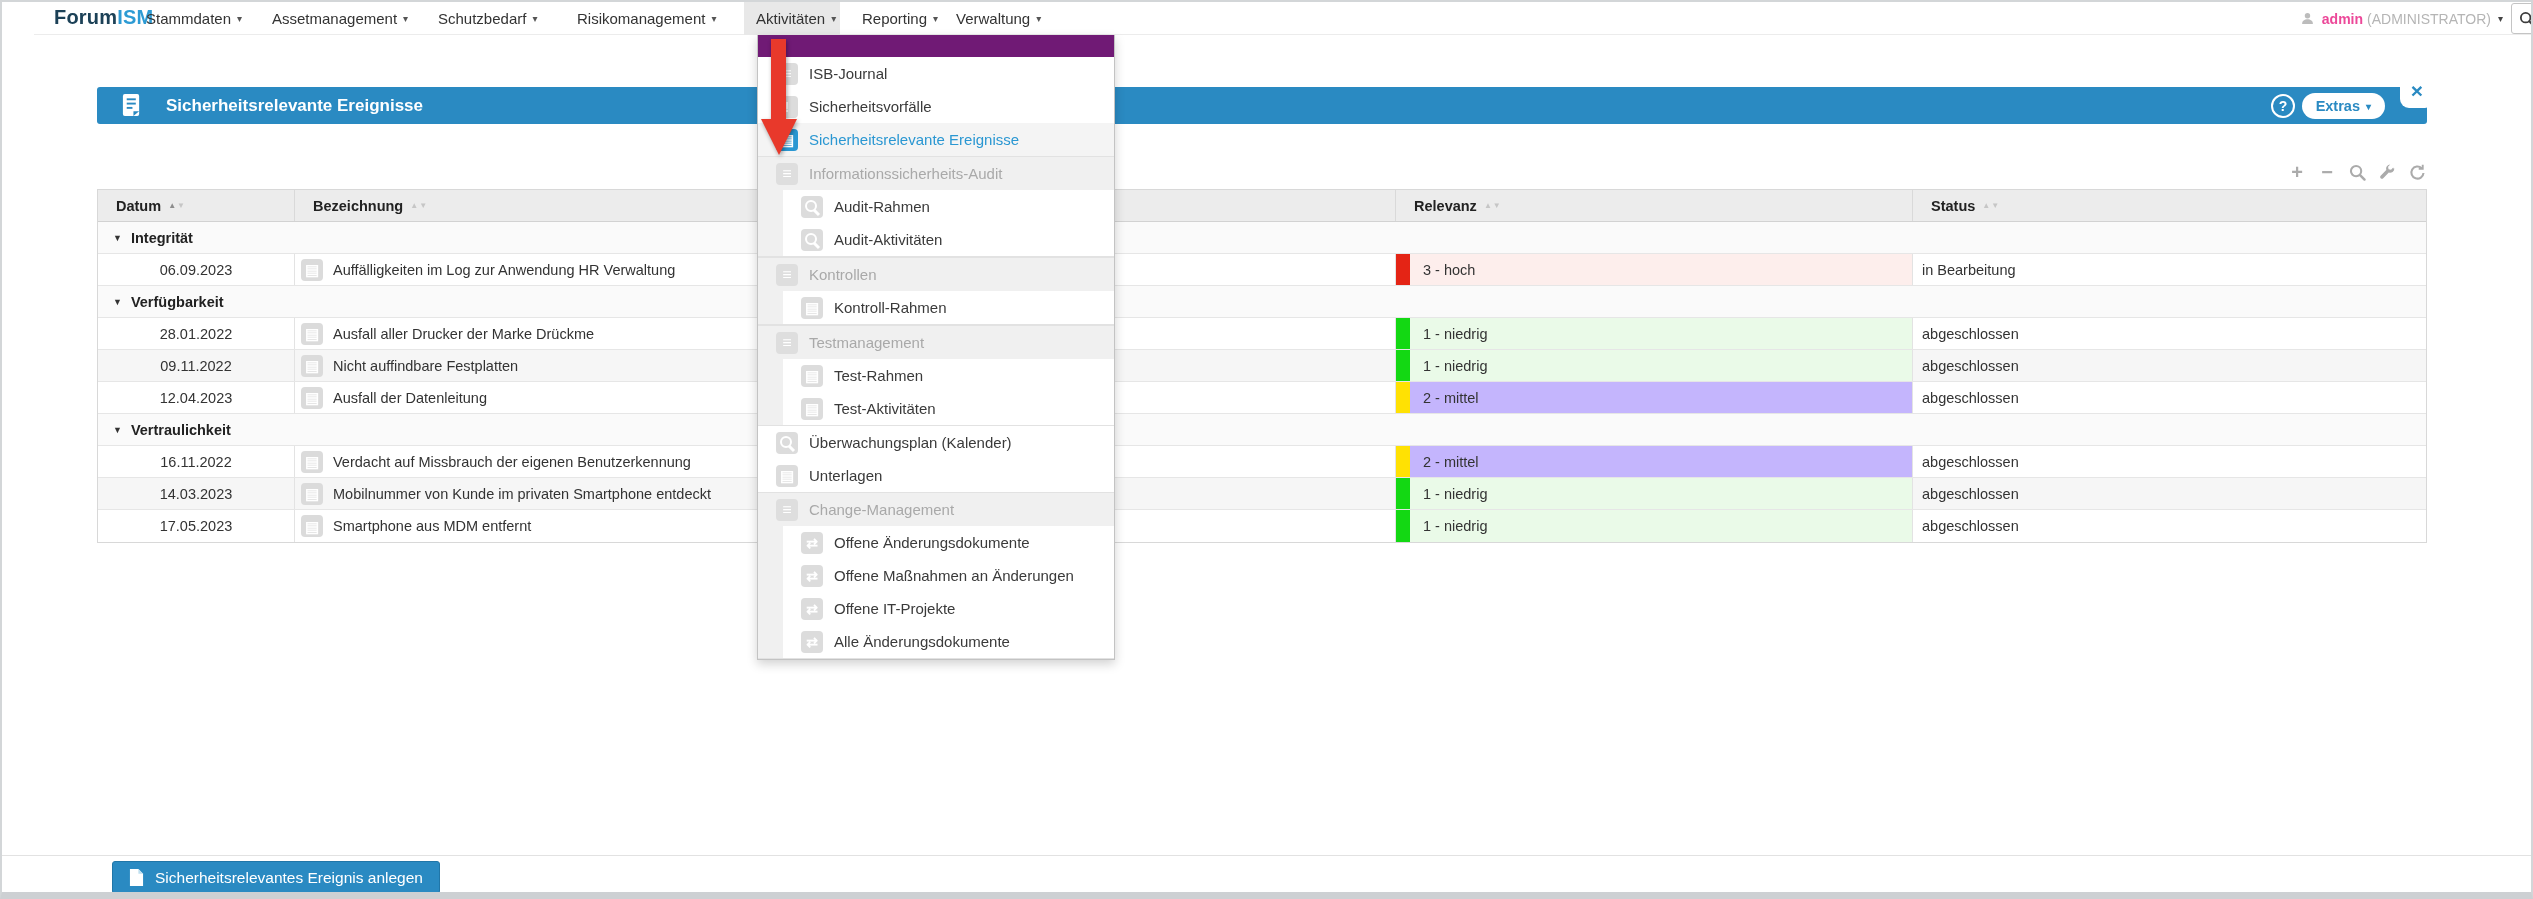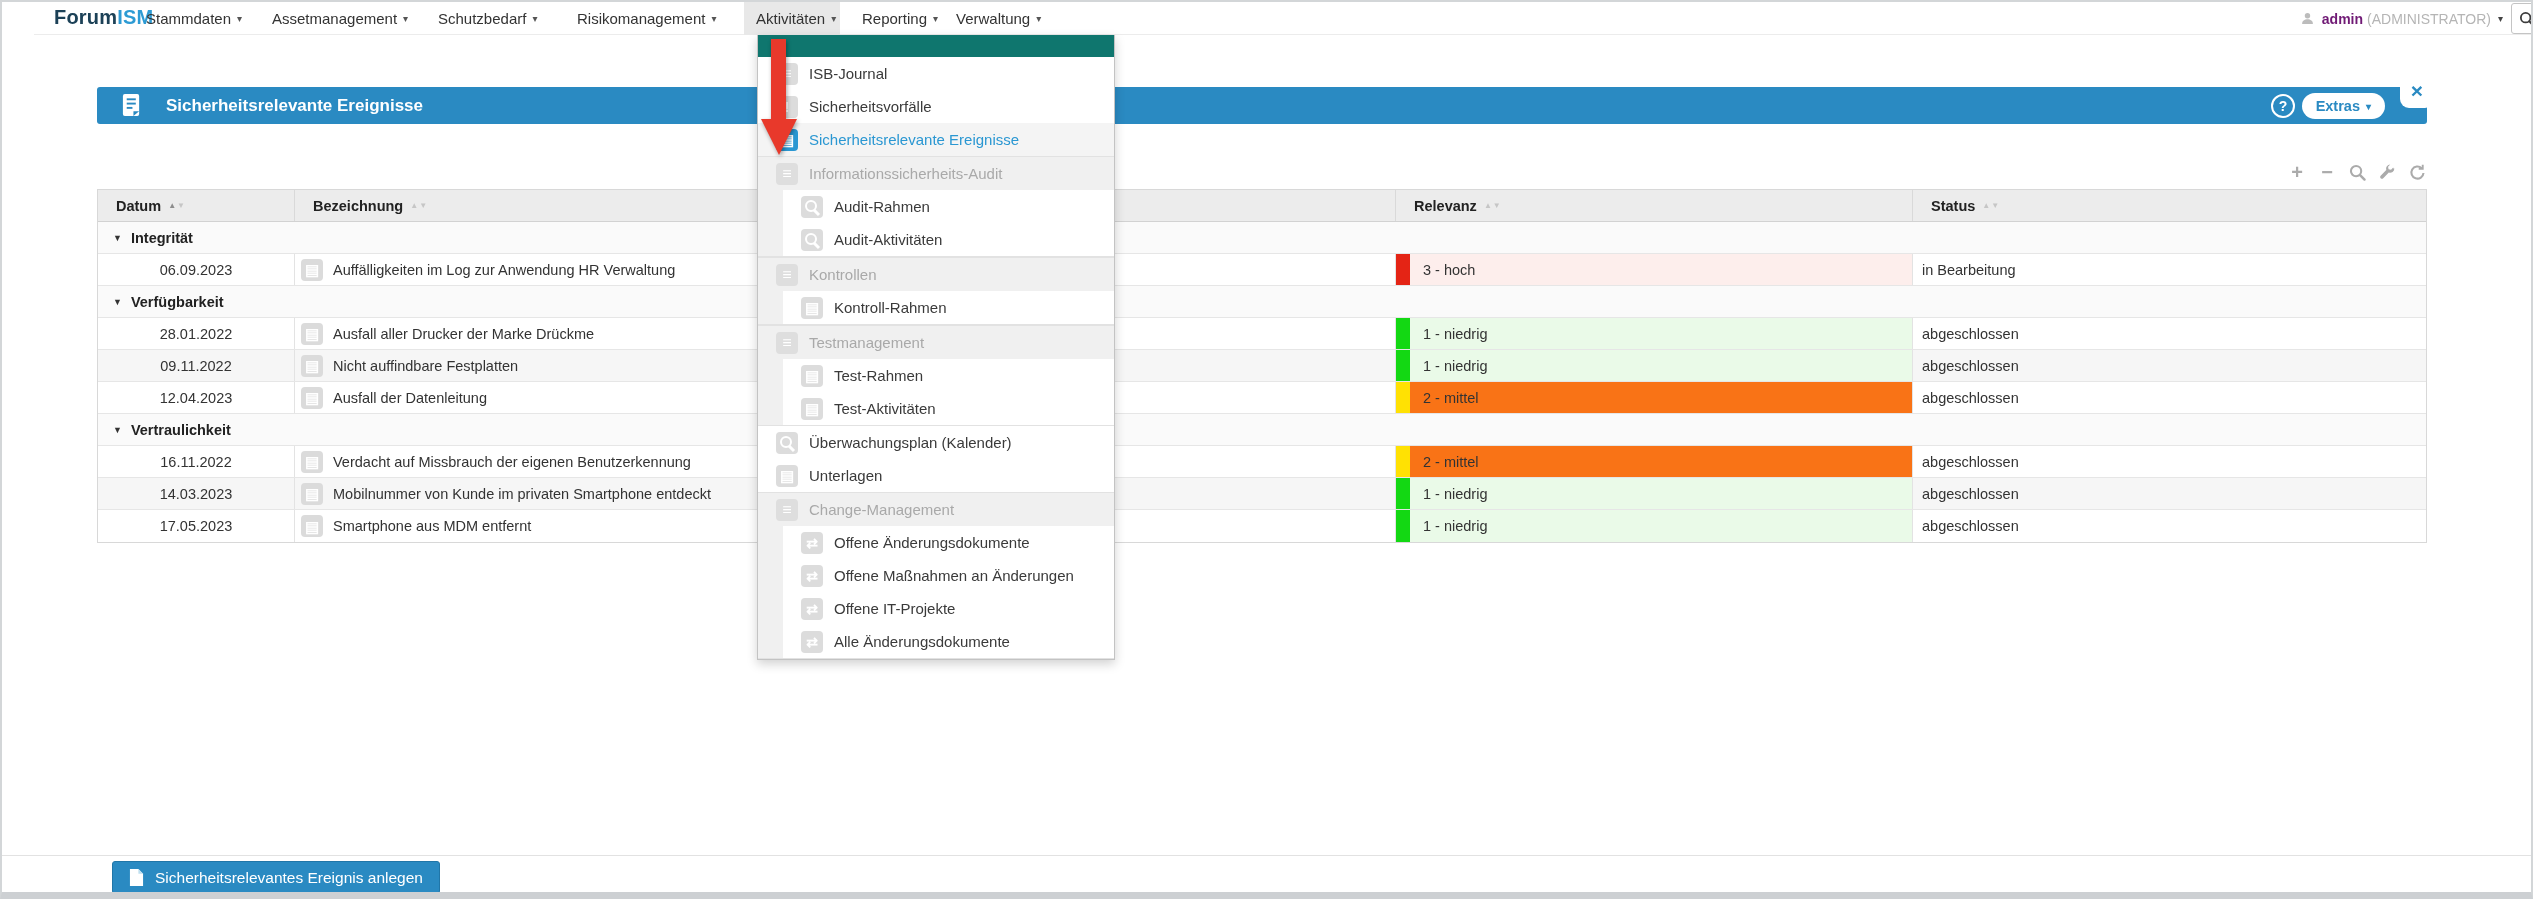--- a/index.html
+++ b/index.html
@@ -10,21 +10,21 @@
   
   .navbar{position:absolute;left:0;top:0;width:100%;height:33px;background:#fff;border-bottom:1px solid #ececec;margin-left:32px;}
   .brand{position:absolute;left:20px;top:4px;font-size:20px;font-weight:bold;letter-spacing:.2px;}
   .brand .b1{color:#1c4157;}
   .brand .b2{color:#2d9bd4;}
   .nav-item{position:absolute;top:0;height:33px;display:flex;align-items:center;font-size:15px;color:#333;cursor:pointer;white-space:nowrap;}
   .nav-item .caret{font-size:10px;color:#555;margin-left:6px;}
   .caret::before{content:"▾";}
   .nav-active-bg{position:absolute;left:710px;top:0;width:96px;height:33px;background:#e8e8e8;}
   .user-area{position:absolute;right:60px;top:0;height:33px;display:flex;align-items:center;font-size:14px;color:#333;}
-  .user-area .uname{font-weight:bold;margin:0 4px 0 7px;color:#701a75;}
+  .user-area .uname{font-weight:bold;margin:0 4px 0 7px;color:#ec4899;}
   .user-area .urole{color:#b5b5b5;}
   .user-area .caret{margin-left:7px;color:#444;font-size:10px;}
   .search-btn{position:absolute;right:21px;top:1px;width:31px;height:31px;border:1px solid #c4c4c4;border-radius:3px;
               display:flex;align-items:center;justify-content:center;background:#fff;cursor:pointer;}
 
   
   .panel-head{position:absolute;left:95px;top:85px;width:2330px;height:37px;background:#2a8ac2;border-radius:3px;
               display:flex;align-items:center;color:#fff;}
   .panel-head .ptitle{font-size:17px;font-weight:bold;margin-left:24px;}
   .phicon{margin-left:24px;display:flex;align-items:center;}
@@ -60,38 +60,38 @@
   .s.active{color:#8d8d8d;}
   .s-up::before{content:"▲";}
   .s-dn::before{content:"▼";}
   .group{background:#fafafa;font-weight:bold;color:#222;align-items:center;display:flex;padding-left:15px;}
   .tri{font-size:9px;color:#333;margin-right:9px;}
   .tri::before{content:"▼";}
   .stripe{background:#f6f6f6;}
   .relbar{width:14px;height:100%;flex:0 0 14px;margin-right:13px;}
   .lv-high{background:#fdeeec;}
   .lv-high .relbar{background:#e42415;}
-  .lv-mid{background:#f97316;}
+  .lv-mid{background:#c4b5fd;}
   .lv-mid .relbar{background:#ffe103;}
   .lv-low{background:#eafae8;}
   .lv-low .relbar{background:#13d813;}
 
   
   .mi{width:22px;height:22px;border-radius:4px;background:#dbdbdb;color:#fff;display:inline-flex;align-items:center;
       justify-content:center;flex:0 0 22px;font-weight:bold;position:relative;}
   .g-doc::before{content:"▤";font-size:15px;line-height:1;}
   .g-journal::before{content:"≡";font-size:16px;line-height:1;}
   .g-alert::before{content:"!";font-size:15px;line-height:1;}
   .g-list::before{content:"≡";font-size:16px;line-height:1;}
   .g-change::before{content:"⇄";font-size:14px;line-height:1;}
   .g-search::before{content:"";position:absolute;left:4px;top:4px;width:8px;height:8px;border:2px solid #fff;border-radius:50%;}
   .g-search::after{content:"";position:absolute;left:14px;top:13px;width:3px;height:7px;background:#fff;transform:rotate(-45deg);}
 
   
-  .dropdown{position:absolute;left:755px;top:33px;width:358px;background:#0f766e;border:1px solid #c3c3c3;border-top:none;
+  .dropdown{position:absolute;left:755px;top:33px;width:358px;background:#701a75;border:1px solid #c3c3c3;border-top:none;
             box-shadow:0 4px 10px rgba(0,0,0,.18);padding-top:22px;z-index:20;font-size:15px;color:#3a3a3a;}
   .dd-item{height:33px;display:flex;align-items:center;gap:11px;padding-left:18px;background:#fff;cursor:pointer;}
   .dd-item .mi{background:#dcdcdc;}
   .dd-item.sel{background:#f4f4f4;color:#2a97d2;}
   .dd-item.sel .mi{background:#2a97d2;}
   .dd-group{background:#f0f0f0;border-top:1px solid #e2e2e2;border-bottom:1px solid #e2e2e2;}
   .dd-section{height:33px;display:flex;align-items:center;gap:11px;padding-left:18px;color:#a9a9a9;background:#f0f0f0;}
   .dd-section .mi{background:#dedede;}
   .dd-group .dd-item{margin-left:25px;padding-left:18px;}
 

